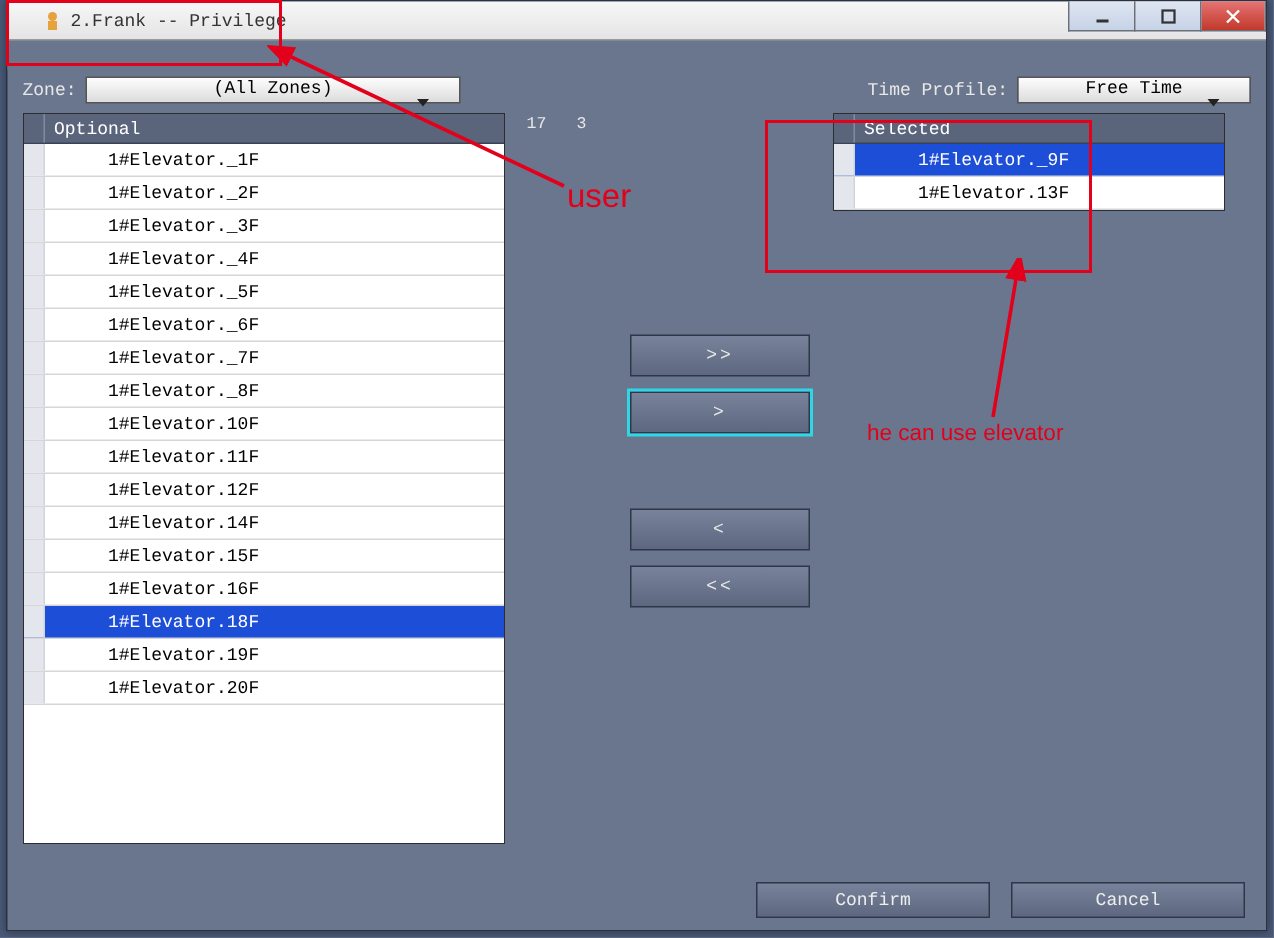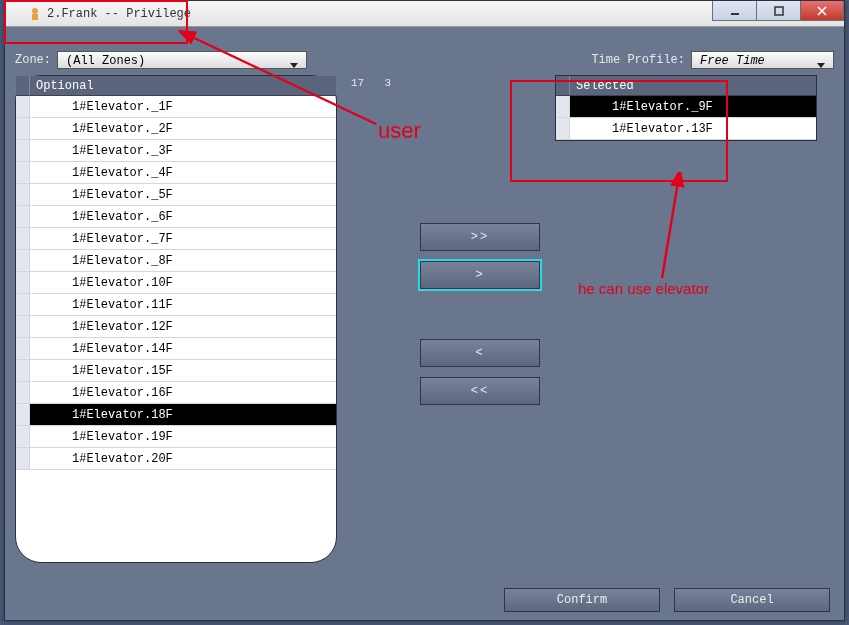--- a/index.html
+++ b/index.html
@@ -62,45 +62,46 @@
     padding: 4px 10px 6px 10px;
     color:#e8e8e8;
     gap:6px;
   }
   .filters .spacer { flex:1; }
   .combo {
     height:18px;
     background: linear-gradient(#fdfdfd,#dcdcdc);
     border:1px solid #555;
     display:flex;
-    align-items:flex-end;
-    padding:0 8px;
+    align-items:center;
+    padding:0 20px;
     color:#000;
     position:relative;
+    flex-direction:column;
   }
   .combo.zone { width: 250px; }
-  .combo.tp   { width: 143px; font-style: italic; }
+  .combo.tp   { width: 156px; }
   .combo .caret {
     margin-left:auto;
     width:0;height:0;
     border-left:4px solid transparent;
     border-right:4px solid transparent;
     border-top:5px solid #222;
   }
   .panels {
     display:flex;
     padding: 0 10px 10px 10px;
     gap: 0;
     height: 498px;
   }
   .list-wrap {
     background:#fff;
     border:1px solid #272e3e;
   }
-  .list-wrap.left { width: 322px; border-radius: 26px; }
+  .list-wrap.left { width: 322px; }
   .list-wrap.right{ width: 262px; margin-left: 0; }
   .list-header {
     background:#5a657c;
     color:#fff;
     height:20px;
     display:flex;
     align-items:center;
     border-bottom:1px solid #3a4256;
   }
   .list-header .corner {
@@ -118,21 +119,21 @@
     border-bottom:1px solid #d6d6d6;
     align-items:center;
     gap:36px;
   }
   .row .gutter {
     width:14px; height:100%;
     background:#e3e6ec;
     border-right:1px solid #cfd3dc;
   }
   .row .cell { padding-left:6px; color:#000; }
-  .row.selected { background:#000000; }
+  .row.selected { background:#1d4ed8; }
   .row.selected .cell { color:#fff; }
   .counts {
     width: 68px;
     color:#e8e8e8;
     display:flex;
     justify-content:space-between;
     padding: 2px 14px 0 14px;
     font-size:11px;
   }
   .middle {

